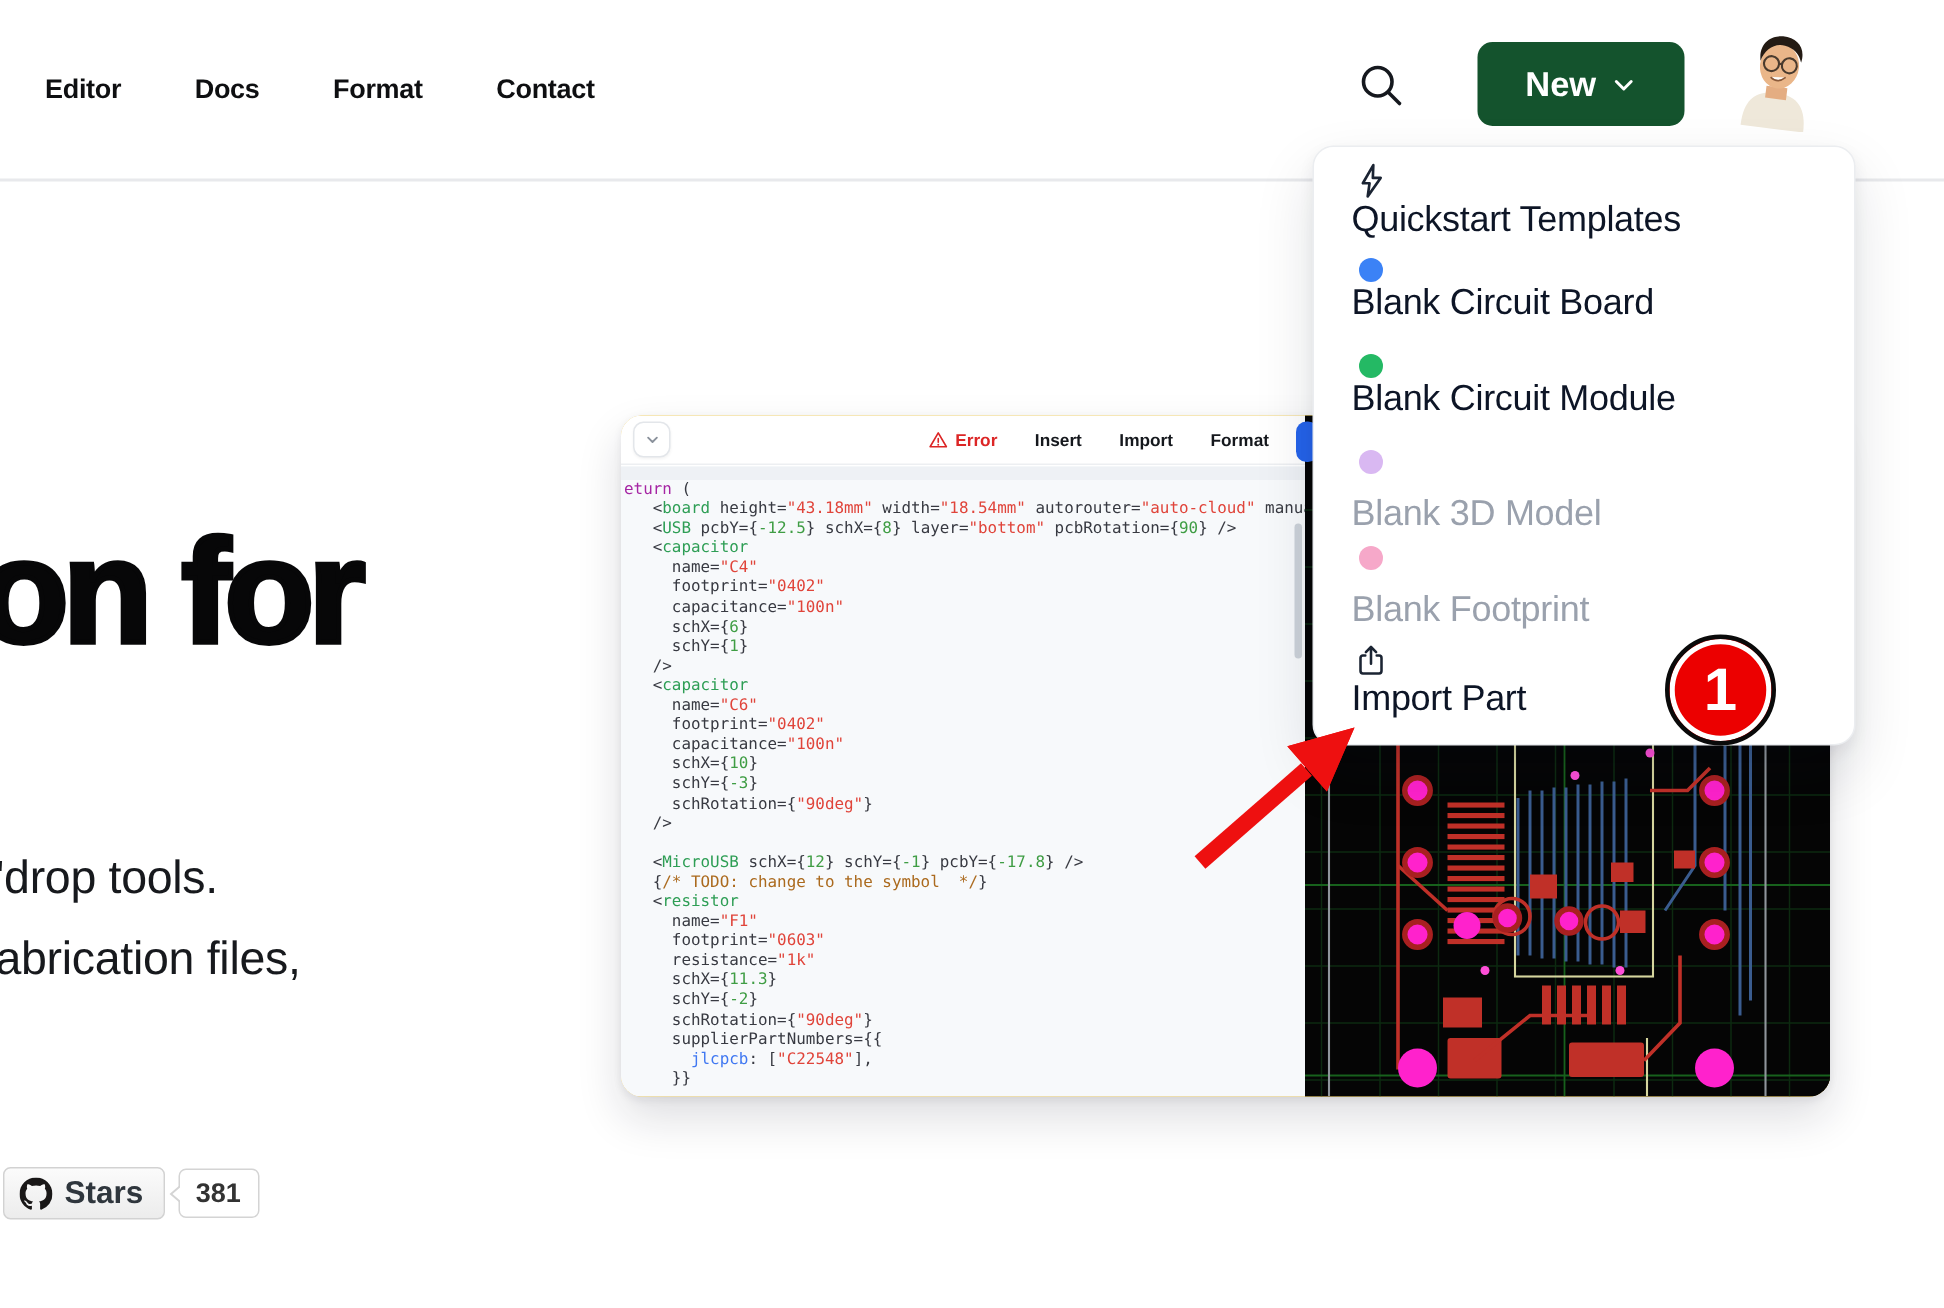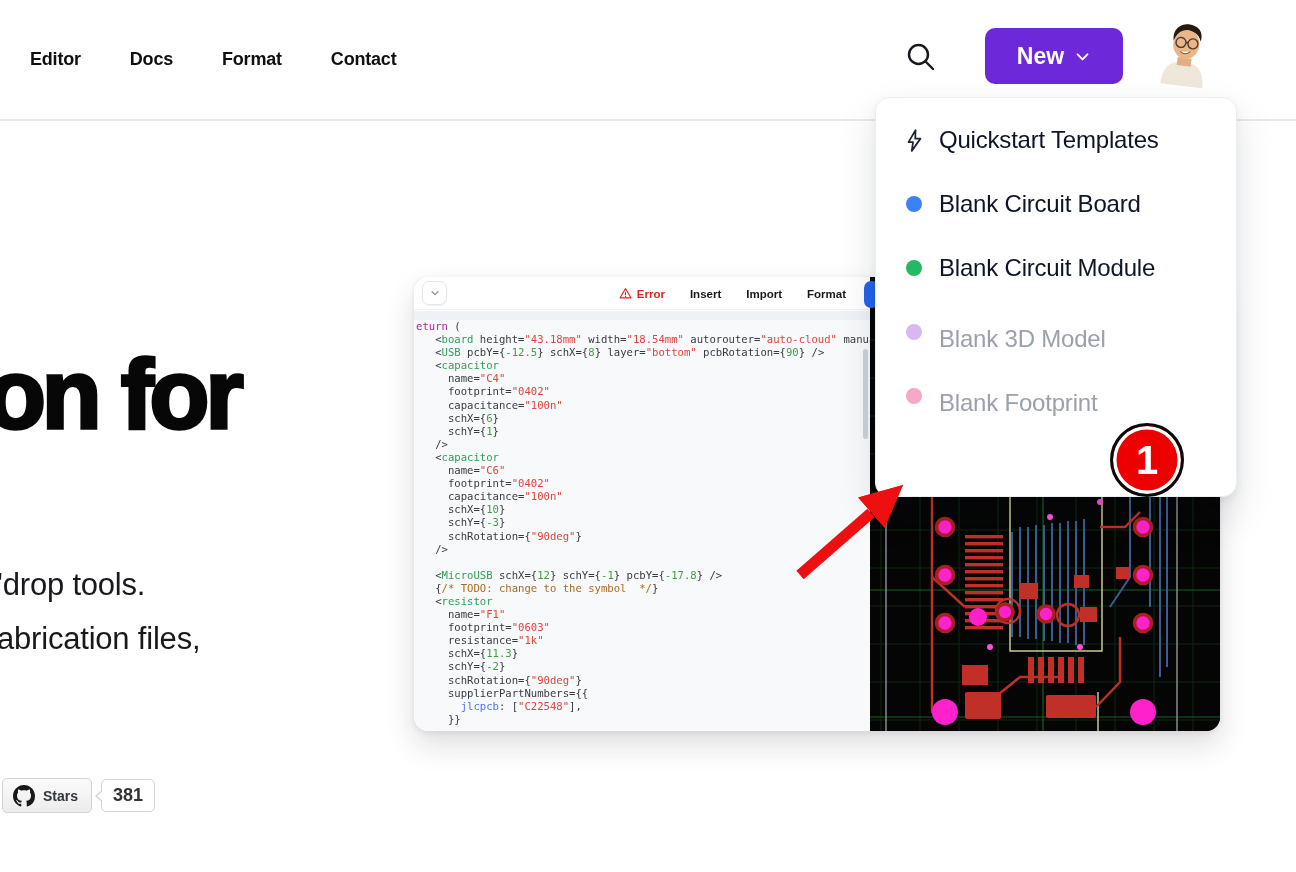--- a/index.html
+++ b/index.html
@@ -27,21 +27,21 @@
   .hero-heading {
     position:absolute; left:-14px; top:338px; font-size:98px; font-weight:700;
     letter-spacing:-4px; color:#070708; -webkit-text-stroke:3.5px #070708; white-space:nowrap;
   }
   .hero-para { position:absolute; left:-3px; top:558px; font-size:31px; line-height:54px; color:#17191d; letter-spacing:-0.2px; }
   
   .gh { position:absolute; left:2px; top:778px; display:flex; align-items:center; height:35px; }
   .gh-btn {
     display:flex; align-items:center; gap:8px; height:35px; padding:0 13px 0 10px;
     background:linear-gradient(#fbfbfb,#ececec); border:1px solid #d2d2d2; border-radius:5px;
-    font-size:14px; font-weight:700; color:#2f363d; cursor:pointer;
+    font-size:21px; font-weight:700; color:#2f363d; cursor:pointer;
     font-family:"Liberation Sans", sans-serif;
   }
   .gh-count {
     position:relative; margin-left:9px; height:33px; padding:0 11px; display:flex; align-items:center;
     background:#fff; border:1px solid #d4d4d4; border-radius:5px;
     font-size:18px; font-weight:700; color:#333; cursor:pointer;
   }
   .gh-count:before { content:""; position:absolute; left:-7px; top:10px; border:6px solid transparent; border-left:none; border-right:7px solid #d4d4d4; }
   .gh-count:after  { content:""; position:absolute; left:-5px; top:10px; border:6px solid transparent; border-left:none; border-right:7px solid #fff; }
   
@@ -72,21 +72,21 @@
   .scrollbar { position:absolute; right:2px; top:38px; width:5px; height:416px; }
   .scroll-thumb { position:absolute; top:0; width:5px; height:90px; background:#ccd2d9; border-radius:3px; }
   .pcb { position:relative; width:350px; height:454px; background:#050505; }
   
   .menu {
     position:absolute; left:875px; top:97px; width:362px; height:400px; z-index:20;
     background:#fff; border:1px solid #ebedf0; border-radius:14px;
     box-shadow:0 18px 40px rgba(15,23,42,.12), 0 4px 10px rgba(15,23,42,.06);
     padding:10px 0;
   }
-  .menu-item { display:flex; align-items:center; height:64px; padding-left:25px; cursor:pointer; }
+  .menu-item { display:flex; align-items:flex-start; height:64px; padding-left:25px; cursor:pointer;flex-direction:column; }
   .menu-item .slot { width:26px; display:flex; justify-content:center; align-items:center; margin-right:12px; }
   .menu-item .lbl { font-size:24px; font-weight:500; color:#0d1526; letter-spacing:-0.2px; }
   .menu-item.disabled .lbl { color:#9aa1ad;margin-top:13px; }
   .dot { width:16px; height:16px; border-radius:50%; }
   
   .anno-badge {
     position:absolute; left:1110px; top:423px; width:74px; height:74px; z-index:25;
     border-radius:50%; border:3px solid #0a0a0a; box-shadow:inset 0 0 0 3.5px #ffffff;
     display:flex; align-items:center; justify-content:center;
     color:#fff; font-size:40px; font-weight:700;
@@ -106,21 +106,21 @@
         <a href="#">Contact</a>
       </nav>
 
     <button class="search-btn" title="Search">
       <svg width="34" height="34" viewBox="0 0 34 34">
         <circle cx="14.5" cy="14.5" r="9.5" fill="none" stroke="#15181e" stroke-width="2.4"></circle>
         <line x1="21.5" y1="21.5" x2="29" y2="29" stroke="#15181e" stroke-width="2.4" stroke-linecap="round"></line>
       </svg>
     </button>
 
-    <button class="new-btn" style="background: #6d28d9; border-radius: 10px;">
+    <button class="new-btn" style="background: #14532d; border-radius: 10px;">
       <span>New</span>
       <svg width="17" height="17" viewBox="0 0 24 24">
         <polyline points="5,9 12,16 19,9" fill="none" stroke="#ffffff" stroke-width="2.8" stroke-linecap="round" stroke-linejoin="round"></polyline>
       </svg>
     </button>
 
     <div class="avatar">
       <svg width="56" height="66" viewBox="0 0 56 66">
         <g transform="rotate(7 28 33)">
           <path d="M7 64 C7 46 15 40 28 40 C41 40 49 46 49 64 Z" fill="#efe8da"></path>
@@ -368,20 +368,29 @@
           <span class="dot" style="background: rgb(217, 184, 242);"></span>
         </span>
         <span class="lbl">Blank 3D Model</span>
       </div>
       <div class="menu-item disabled">
         <span class="slot">
           <span class="dot" style="background: rgb(246, 168, 201);"></span>
         </span>
         <span class="lbl">Blank Footprint</span>
       </div>
+      <div class="menu-item">
+        <span class="slot">
+          <svg width="24" height="24" viewBox="0 0 24 24">
+            <path d="M8.2 9 H6.6 C5.7 9 5 9.7 5 10.6 v8.8 C5 20.3 5.7 21 6.6 21 h10.8 c.9 0 1.6-.7 1.6-1.6 v-8.8 C19 9.7 18.3 9 17.4 9 h-1.6" fill="none" stroke="#1b2433" stroke-width="1.7" stroke-linecap="round"></path>
+            <path d="M12 14.5 V3.6 M8.6 6.8 12 3.3 l3.4 3.5" fill="none" stroke="#1b2433" stroke-width="1.7" stroke-linecap="round" stroke-linejoin="round"></path>
+          </svg>
+        </span>
+        <span class="lbl">Import Part</span>
+      </div>
     </div>
 
   <div class="anno-badge" style="background: rgb(236, 0, 0);">1</div>
 
   <svg class="anno-arrow" width="160" height="140" viewBox="0 0 160 140">
     <line x1="30" y1="125" x2="101" y2="63" stroke="#ee1010" stroke-width="11"></line>
     <polygon points="133,35 114.6,77.7 88.2,47.5" fill="#ee1010"></polygon>
     <polygon points="133,35 88.2,47.5 114.6,77.7" fill="#ee1010"></polygon>
   </svg>
 

